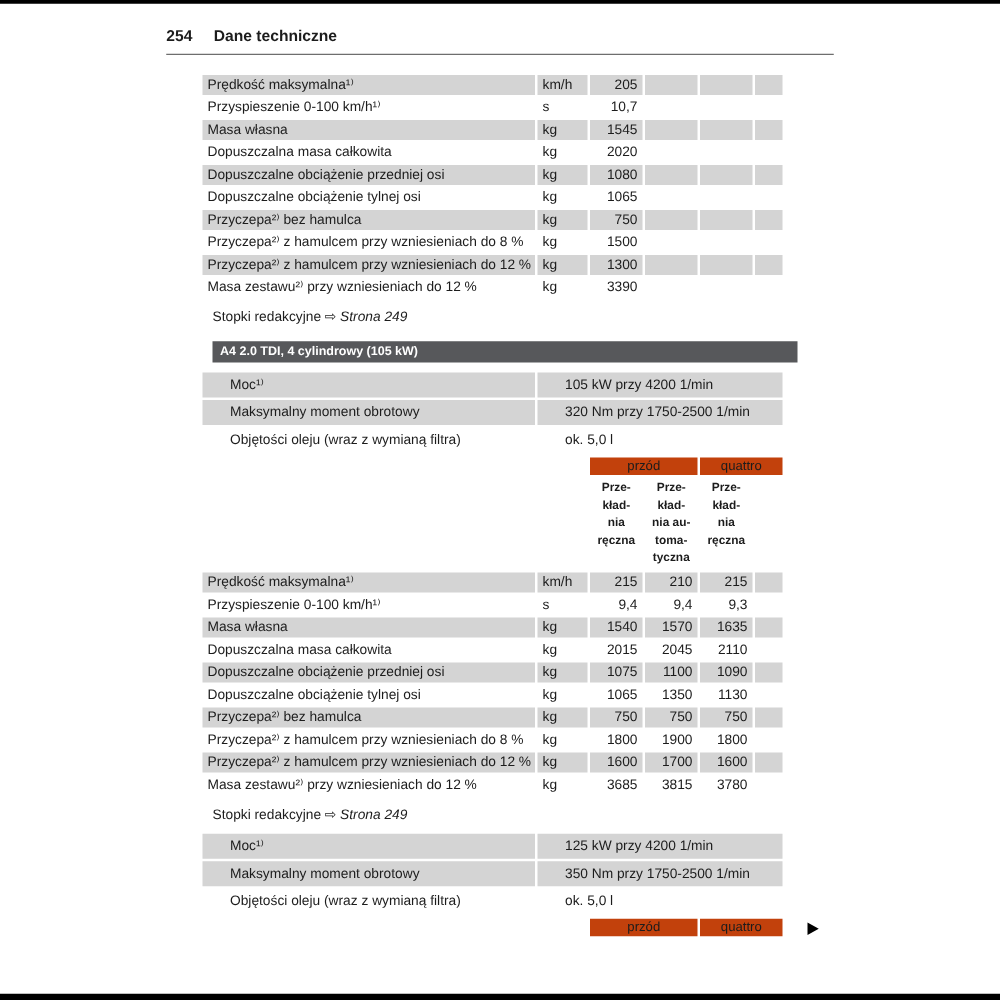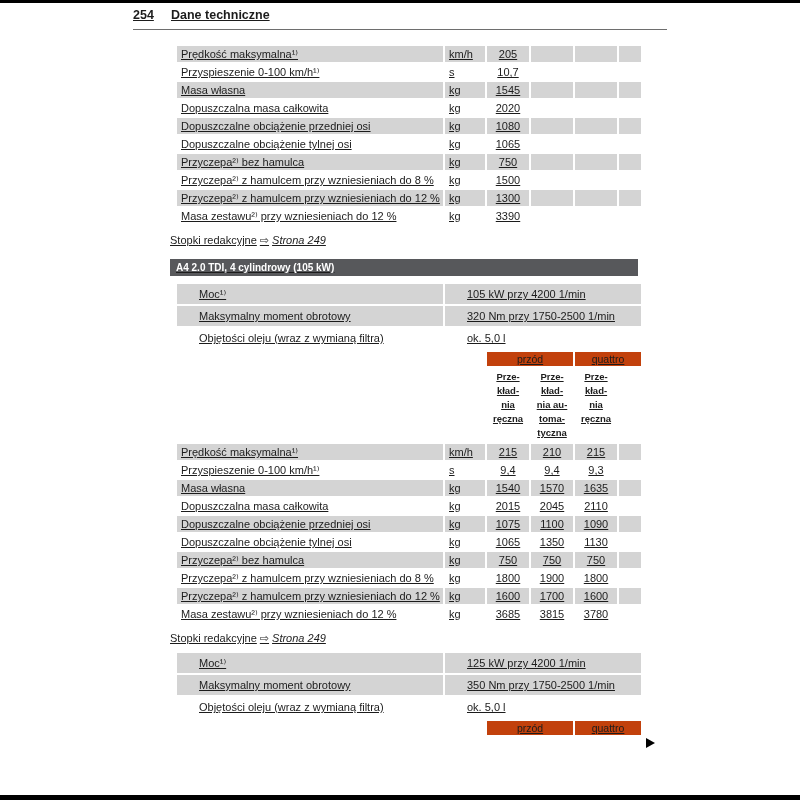--- a/index.html
+++ b/index.html
@@ -6,43 +6,43 @@
   html, body { margin: 0; padding: 0; }
   body {
     width: 800px; height: 800px; position: relative; overflow: hidden;
     background: #ffffff; color: #1c1c1c;
     font-family: "Liberation Sans", "DejaVu Sans", sans-serif;
   }
   .scan-border { position: absolute; left: 0; width: 800px; background: #000; }
   .scan-border.top { top: 0; height: 3px; }
   .scan-border.bottom { bottom: 0; height: 5px; }
 
-  .doc { position: absolute; left: 133px; top: 8px; width: 534px; text-decoration: underline; }
+  .doc { position: absolute; left: 133px; top: 22px; width: 534px; }
 
   .page-header {
     display: flex; align-items: baseline;
     font-weight: bold; font-size: 12.5px; line-height: 15px;
     border-bottom: 1px solid #6e6e6e; padding-bottom: 6px;
   }
   .page-num { width: 38px; }
 
   table {
     border-collapse: separate; border-spacing: 2px;
-    table-layout: fixed; width: 468px; margin-left: 42px;
+    table-layout: fixed; width: 468px; margin-left: 27px;
   }
   td {
     font-size: 11px; line-height: 12px; padding: 2px 4px;
     vertical-align: middle; white-space: nowrap; overflow: visible;
   }
   .c-label { width: 266px; } .c-unit { width: 40px; }
   .c-v { width: 42px; } .c-tail { width: 22px; }
   .c-infoval { width: 196px; }
 
   tr.g > td { background: #d4d4d4; }
-  td.c { text-align: center; }
+  td.c { text-align: right; }
   td.lbl { padding: 2px 2px 2px 4px; }
 
   table.info td { padding: 4px 22px; }
 
   td.hd {
     background: #c2410c; text-align: center;
     font-size: 10.5px; line-height: 12px; padding: 1px 2px;
   }
   td.gb {
     font-weight: bold; font-size: 9.5px; line-height: 14px;

